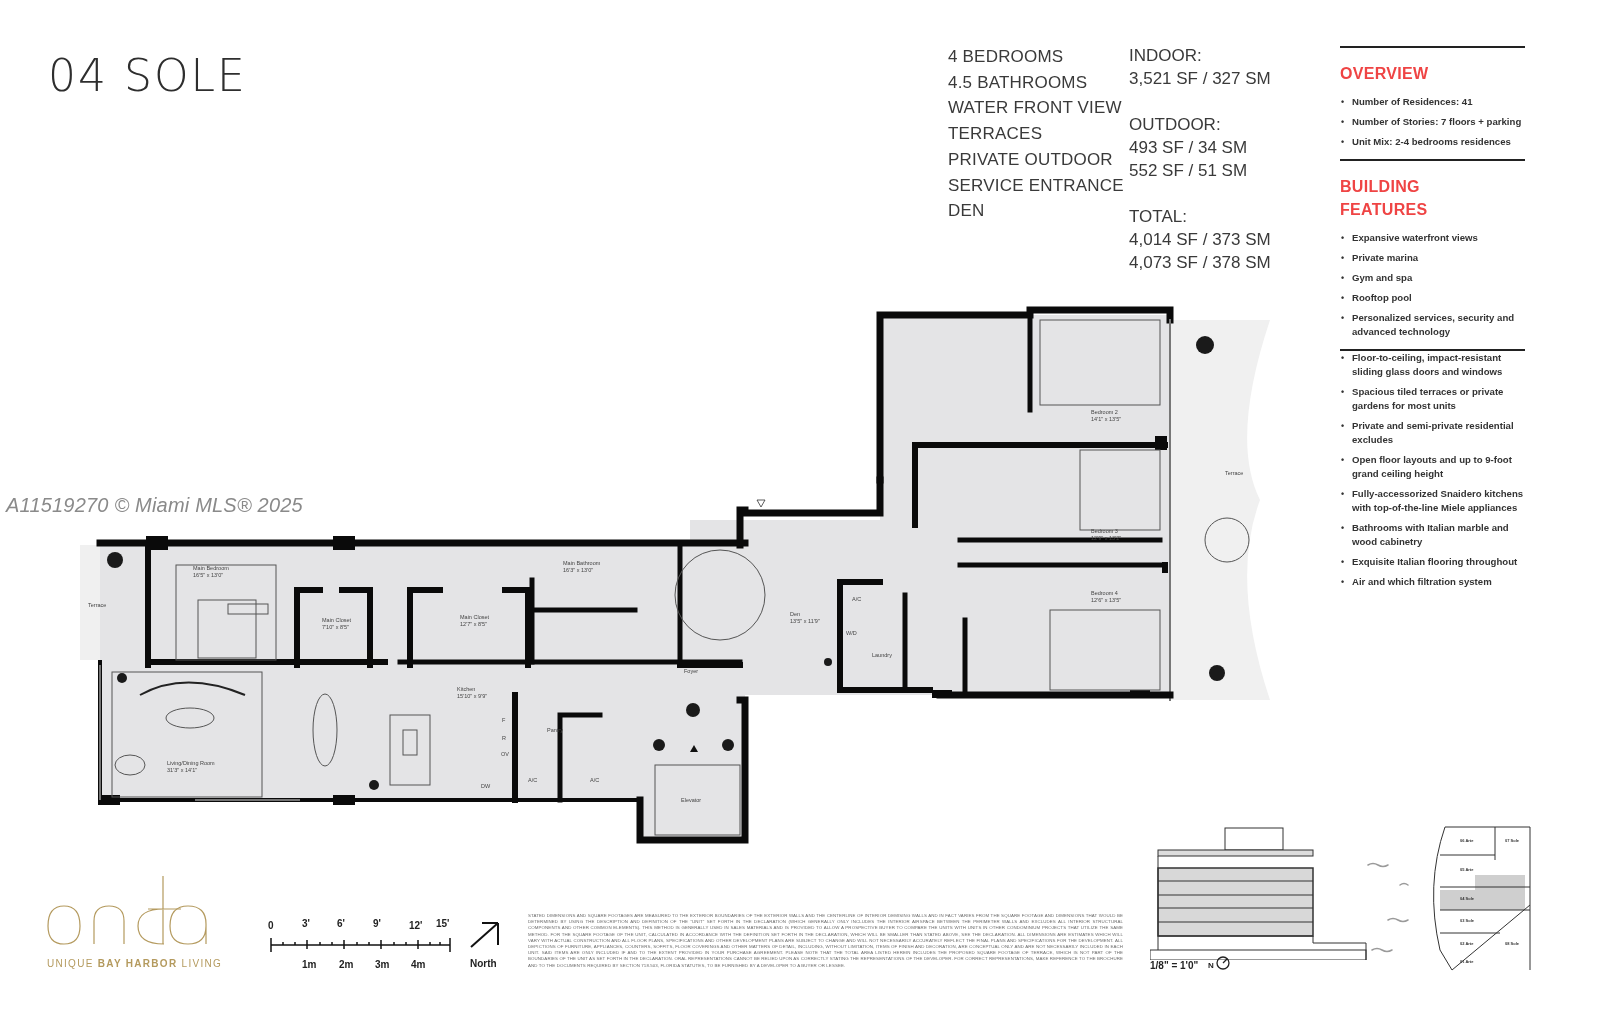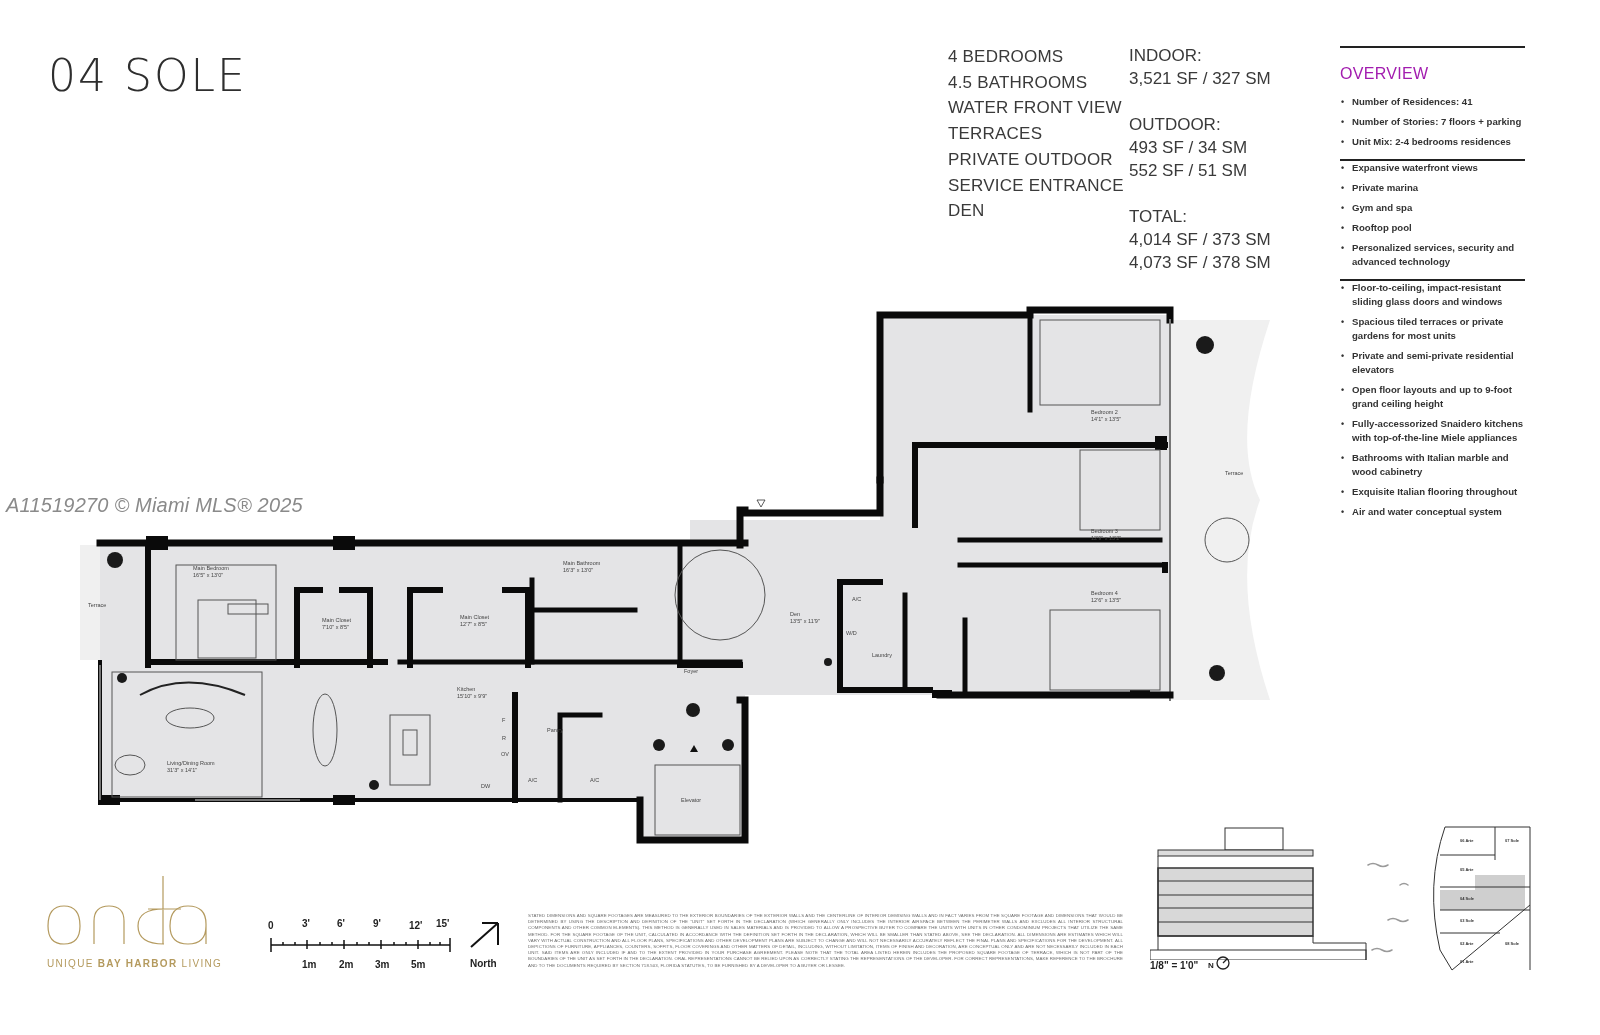--- a/index.html
+++ b/index.html
@@ -5,21 +5,21 @@
   html, body { margin:0; padding:0; background:#ffffff; }
   body { width:1600px; height:1035px; position:relative; overflow:hidden; font-family:"Liberation Sans", sans-serif; color:#2b2b2b; }
   .abs { position:absolute; }
   .title { left:48px; top:50px; font-size:44px; font-weight:300; letter-spacing:2px; color:#2e2e2e; font-family:"DejaVu Sans", sans-serif; font-weight:200; }
   .feat { left:920px; top:44px; font-size:17px; line-height:25.7px; letter-spacing:0.2px; color:#3a3a3a; }
   .feat div { white-space:nowrap;margin-left:28px; }
   .area { left:1129px; top:44px; font-size:17px; line-height:23px; color:#3a3a3a; }
   .area .grp { margin-bottom:23px; white-space:nowrap; }
   .side { left:1340px; top:46px; width:185px; color:#333; }
   .side .rule { height:2px; background:#222; width:185px; }
-  .side h3 { font-size:16px; font-weight:normal; margin:14px 0 10px 0; line-height:23px; letter-spacing:0.3px; color:#a21caf; }
+  .side h3 { font-size:16px; font-weight:bold; margin:14px 0 10px 0; line-height:23px; letter-spacing:0.3px; color:#ef4444; }
   .side ul { list-style:none; margin:0 0 10px 0; padding:0;font-weight:bold; }
   .side li { font-size:9.6px; line-height:14px; padding-left:12px; position:relative; margin-bottom:6px; color:#333; }
   .side li::before { content:"•"; position:absolute; left:1px; top:0; font-size:9px; }
   .watermark { left:6px; top:494px; font-size:20px; color:#8a8a8a; letter-spacing:0.2px;font-style:italic; }
   .logo { left:46px; top:876px; }
   .tagline { left:47px; top:958px; font-size:10px; letter-spacing:1.3px; color:#b49a5e; white-space:nowrap;text-align:right; }
   .tagline b { font-weight:bold; }
   .scale { left:268px; top:918px; }
   .scale-lbl { font-size:10px; font-weight:bold; color:#222; position:absolute; }
   .north { left:468px; top:920px; }
@@ -63,37 +63,38 @@
 
 <div class="abs side">
   <div class="rule"></div>
   <h3>OVERVIEW</h3>
   <ul>
     <li>Number of Residences: 41</li>
     <li>Number of Stories: 7 floors + parking</li>
     <li>Unit Mix: 2-4 bedrooms residences</li>
   </ul>
   <div class="rule"></div>
+  <h3><span>BUILDING</span><br><span>FEATURES</span></h3>
   <ul>
     <li>Expansive waterfront views</li>
     <li>Private marina</li>
     <li>Gym and spa</li>
     <li>Rooftop pool</li>
     <li>Personalized services, security and advanced technology</li>
   </ul>
   <div class="rule"></div>
   <ul>
     <li>Floor-to-ceiling, impact-resistant sliding glass doors and windows</li>
     <li>Spacious tiled terraces or private gardens for most units</li>
-    <li>Private and semi-private residential elevators</li>
+    <li>Private and semi-private residential excludes</li>
     <li>Open floor layouts and up to 9-foot grand ceiling height</li>
     <li>Fully-accessorized Snaidero kitchens with top-of-the-line Miele appliances</li>
     <li>Bathrooms with Italian marble and wood cabinetry</li>
     <li>Exquisite Italian flooring throughout</li>
-    <li>Air and water conceptual system</li>
+    <li>Air and which filtration system</li>
   </ul>
 </div>
 
 <svg class="abs" style="left:0;top:0" width="1600" height="1035">
   <g fill="#e4e4e6" stroke="none">
 
     <rect x="80" y="545" width="70" height="115" fill="#f0f0f0"></rect>
 
     <rect x="100" y="545" width="640" height="255"></rect>
     <rect x="540" y="545" width="200" height="120"></rect>
@@ -254,21 +255,21 @@
       <line x1="101" y1="6" x2="101" y2="9"></line>
       <line x1="126" y1="6" x2="126" y2="9"></line>
       <line x1="138" y1="6" x2="138" y2="9"></line>
       <line x1="162" y1="6" x2="162" y2="9"></line>
       <line x1="172" y1="6" x2="172" y2="9"></line>
     </g>
   </svg>
   <span class="scale-lbl" style="left:34px;top:41px">1m</span>
   <span class="scale-lbl" style="left:71px;top:41px">2m</span>
   <span class="scale-lbl" style="left:107px;top:41px">3m</span>
-  <span class="scale-lbl" style="left:143px;top:41px">5m</span>
+  <span class="scale-lbl" style="left:143px;top:41px">4m</span>
 </div>
 
 <svg class="abs north" width="34" height="30">
   <g stroke="#111" stroke-width="2" fill="none">
     <line x1="3" y1="27" x2="30" y2="3"></line>
     <line x1="14" y1="3" x2="30" y2="3"></line>
     <line x1="30" y1="3" x2="30" y2="25"></line>
   </g>
 </svg>
 <div class="north-lbl">North</div>

